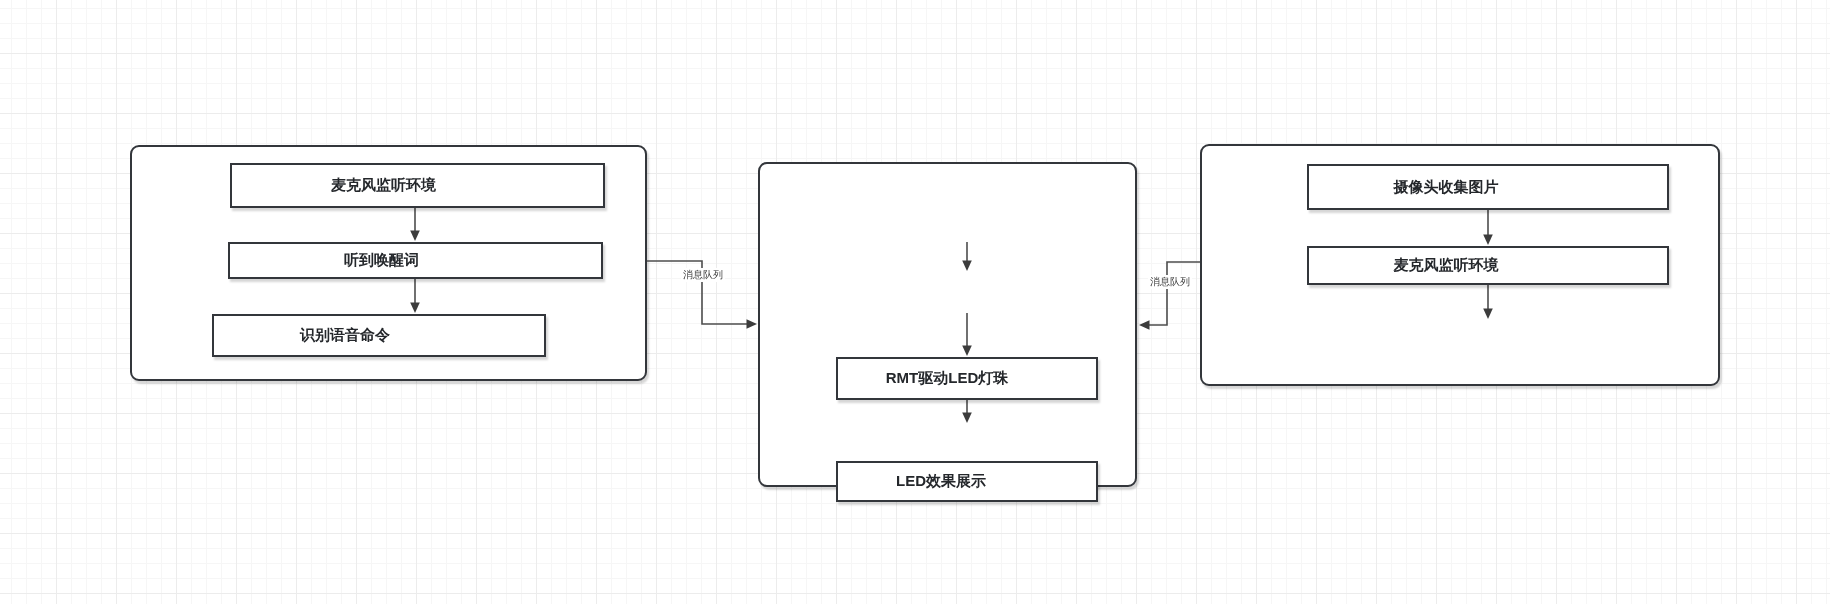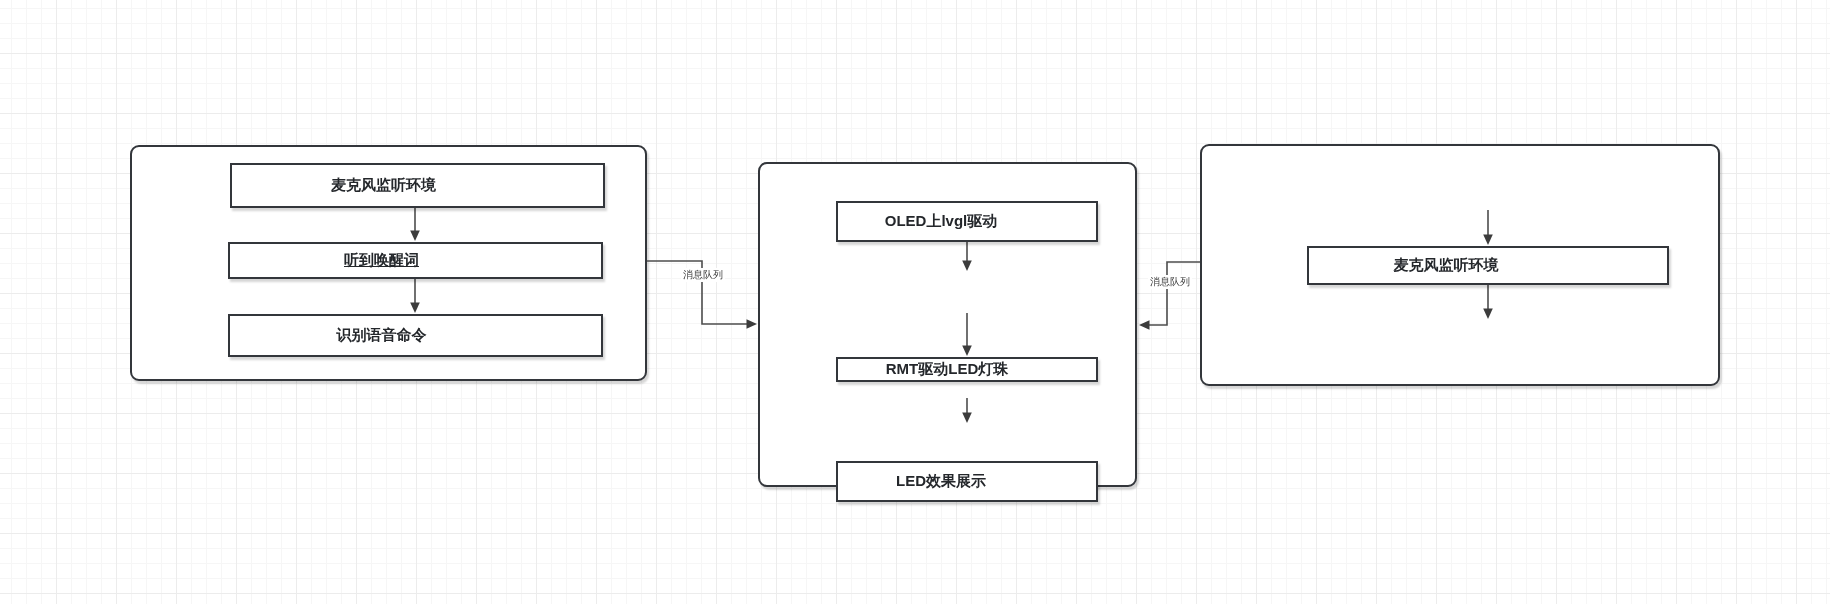--- a/index.html
+++ b/index.html
@@ -113,37 +113,37 @@
 
     <g stroke="#4d4d4d" stroke-width="1.6" fill="none">
       <path d="M1200,262 H1167 V325 H1148"></path>
       <polygon points="1139,325 1149.5,320.2 1149.5,329.8" fill="#3c3c3c" stroke="none"></polygon>
     </g>
   </svg>
 
   <div class="node pad-l" style="left:230px; top:163px; width:375px; height:45px;">
     <span>麦克风监听环境</span>
   </div>
-  <div class="node pad-l" style="left:228px; top:242px; width:375px; height:37px;text-decoration:underline;">
+  <div class="node pad-l" style="left:228px; top:242px; width:375px; height:37px;">
     <span>听到唤醒词</span>
   </div>
-  <div class="node pad-l" style="left:228px; top:314px; width:375px; height:43px;">
+  <div class="node pad-l" style="left:212px; top:314px; width:334px; height:43px;">
     <span>识别语音命令</span>
   </div>
 
-  <div class="node pad-m" style="left:836px; top:201px; width:262px; height:41px;">
-    <span>OLED上lvgl驱动</span>
-  </div>
-  <div class="node pad-m" style="left:836px; top:357px; width:262px; height:25px;padding-left:12px;">
+  <div class="node pad-m" style="left:836px; top:357px; width:262px; height:43px;padding-left:12px;">
     <span>RMT驱动LED灯珠</span>
   </div>
   <div class="node pad-m" style="left:836px; top:424px; width:262px; height:41px;margin-top:37px;">
     <span>LED效果展示</span>
   </div>
 
+  <div class="node pad-r" style="left:1307px; top:164px; width:362px; height:46px;">
+    <span>摄像头收集图片</span>
+  </div>
   <div class="node pad-r" style="left:1307px; top:246px; width:362px; height:39px;">
     <span>麦克风监听环境</span>
   </div>
 
   <div class="edge-label" style="left:703px; top:275px;">消息队列</div>
   <div class="edge-label" style="left:1170px; top:282px;">消息队列</div>
 
 </div>
 
 </body></html>

